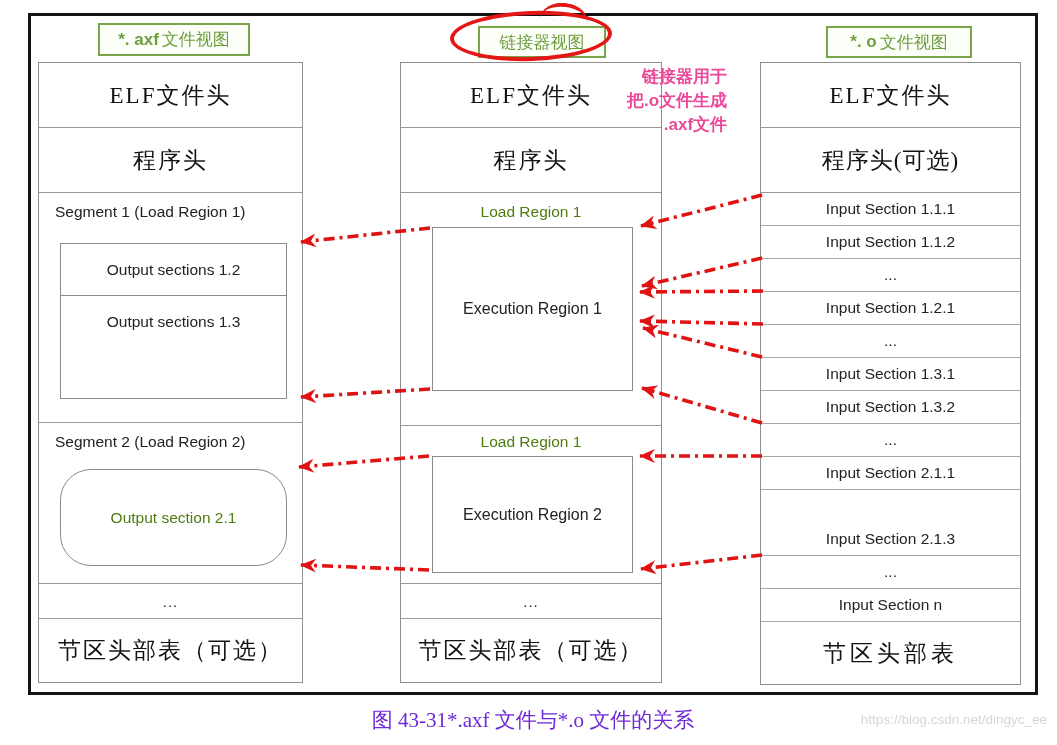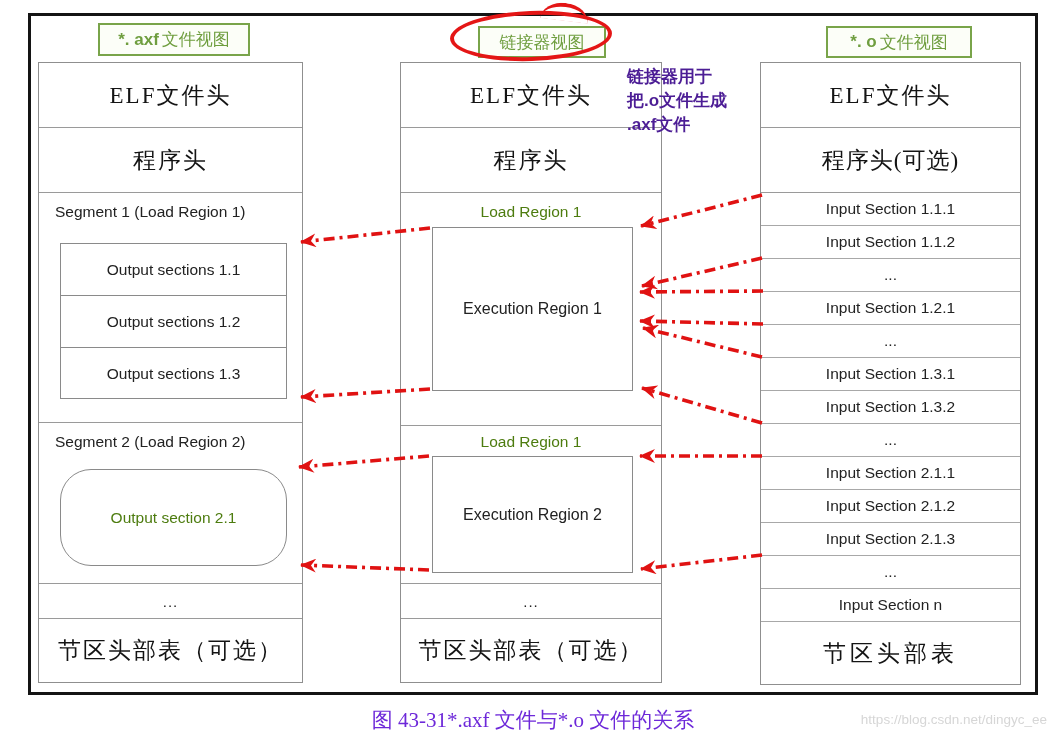--- a/index.html
+++ b/index.html
@@ -69,22 +69,22 @@
   .exec { position:absolute; left:31px; width:201px; border:1px solid #8a8a8a; background:#fff;
           display:flex; align-items:center; justify-content:center; font-size:16px; color:#222; }
   .exec1 { top:164px; height:164px; }
   .exec2 { top:393px; height:117px; }
 
   
   .rrow { height:33px; border-bottom:1px solid #a8a8a8; font-size:15.5px; color:#222; }
   .rc-sht { top:559px; height:62px; letter-spacing:4px; }
 
   
-  .note { position:absolute; left:627px; top:65px; color:#4c1d95; font-weight:bold;
-          font-size:17px; line-height:24px; z-index:3; white-space:nowrap; }
+  .note { position:absolute; left:627px; top:65px; color:#ec4899; font-weight:bold;
+          font-size:17px; line-height:24px; z-index:3; white-space:nowrap;text-align:right; }
 
   
   svg.arrows { position:absolute; left:0; top:0; width:1057px; height:745px;
                z-index:2; pointer-events:none; }
   .arrow { stroke:#e01212; stroke-width:3.6; stroke-dasharray:11 5 3 5; fill:none; }
 
   
   .caption { position:absolute; left:28px; width:1010px; top:706px; text-align:center;
              font-family:"Liberation Serif","DejaVu Serif",serif; font-size:21px; color:#6d28d9; }
   .watermark { position:absolute; right:10px; top:712px; font-size:13.5px; color:#d6d6d6; }
@@ -116,21 +116,20 @@
     <div>把.o文件生成</div>
     <div>.axf文件</div>
   </div>
 
   <div class="col col-left">
     <div class="row bb cn lc-elf">ELF文件头</div>
     <div class="row bb cn lc-ph">程序头</div>
     <div class="row bb lc-seg1"></div>
     <div class="seg-title lc-seg1-title">Segment 1 (Load Region 1)</div>
     <div class="lbox lbox1">
-      <div class="lbox-row">Output sections 1.1</div>
       <div class="lbox-row">Output sections 1.2</div>
       <div class="lbox-row">Output sections 1.3</div>
     </div>
     <div class="row bb lc-seg2"></div>
     <div class="seg-title lc-seg2-title">Segment 2 (Load Region 2)</div>
     <div class="lbox lbox2 en">Output section 2.1</div>
     <div class="row bb dots lc-dots">...</div>
     <div class="row cn lc-sht">节区头部表（可选）</div>
   </div>
 
@@ -152,21 +151,20 @@
     <div class="row bb cn" style="top:65px;height:65px;letter-spacing:1px">程序头(可选)</div>
     <div class="row rrow" style="top:130px">Input Section 1.1.1</div>
     <div class="row rrow" style="top:163px">Input Section 1.1.2</div>
     <div class="row rrow" style="top:196px">...</div>
     <div class="row rrow" style="top:229px">Input Section 1.2.1</div>
     <div class="row rrow" style="top:262px">...</div>
     <div class="row rrow" style="top:295px">Input Section 1.3.1</div>
     <div class="row rrow" style="top:328px">Input Section 1.3.2</div>
     <div class="row rrow" style="top:361px">...</div>
     <div class="row rrow" style="top:394px">Input Section 2.1.1</div>
-    <div class="row rrow" style="top:427px">Input Section 2.1.2</div>
     <div class="row rrow" style="top:460px">Input Section 2.1.3</div>
     <div class="row rrow" style="top:493px">...</div>
     <div class="row rrow" style="top:526px">Input Section n</div>
     <div class="row cn rc-sht">节区头部表</div>
   </div>
 
   <svg class="arrows">
     <defs>
       <marker id="ah" markerUnits="userSpaceOnUse" markerWidth="18" markerHeight="14" refX="15" refY="7" orient="auto">
         <path d="M0,0 L16,7 L0,14 L5,7 Z" fill="#e01212"></path>

